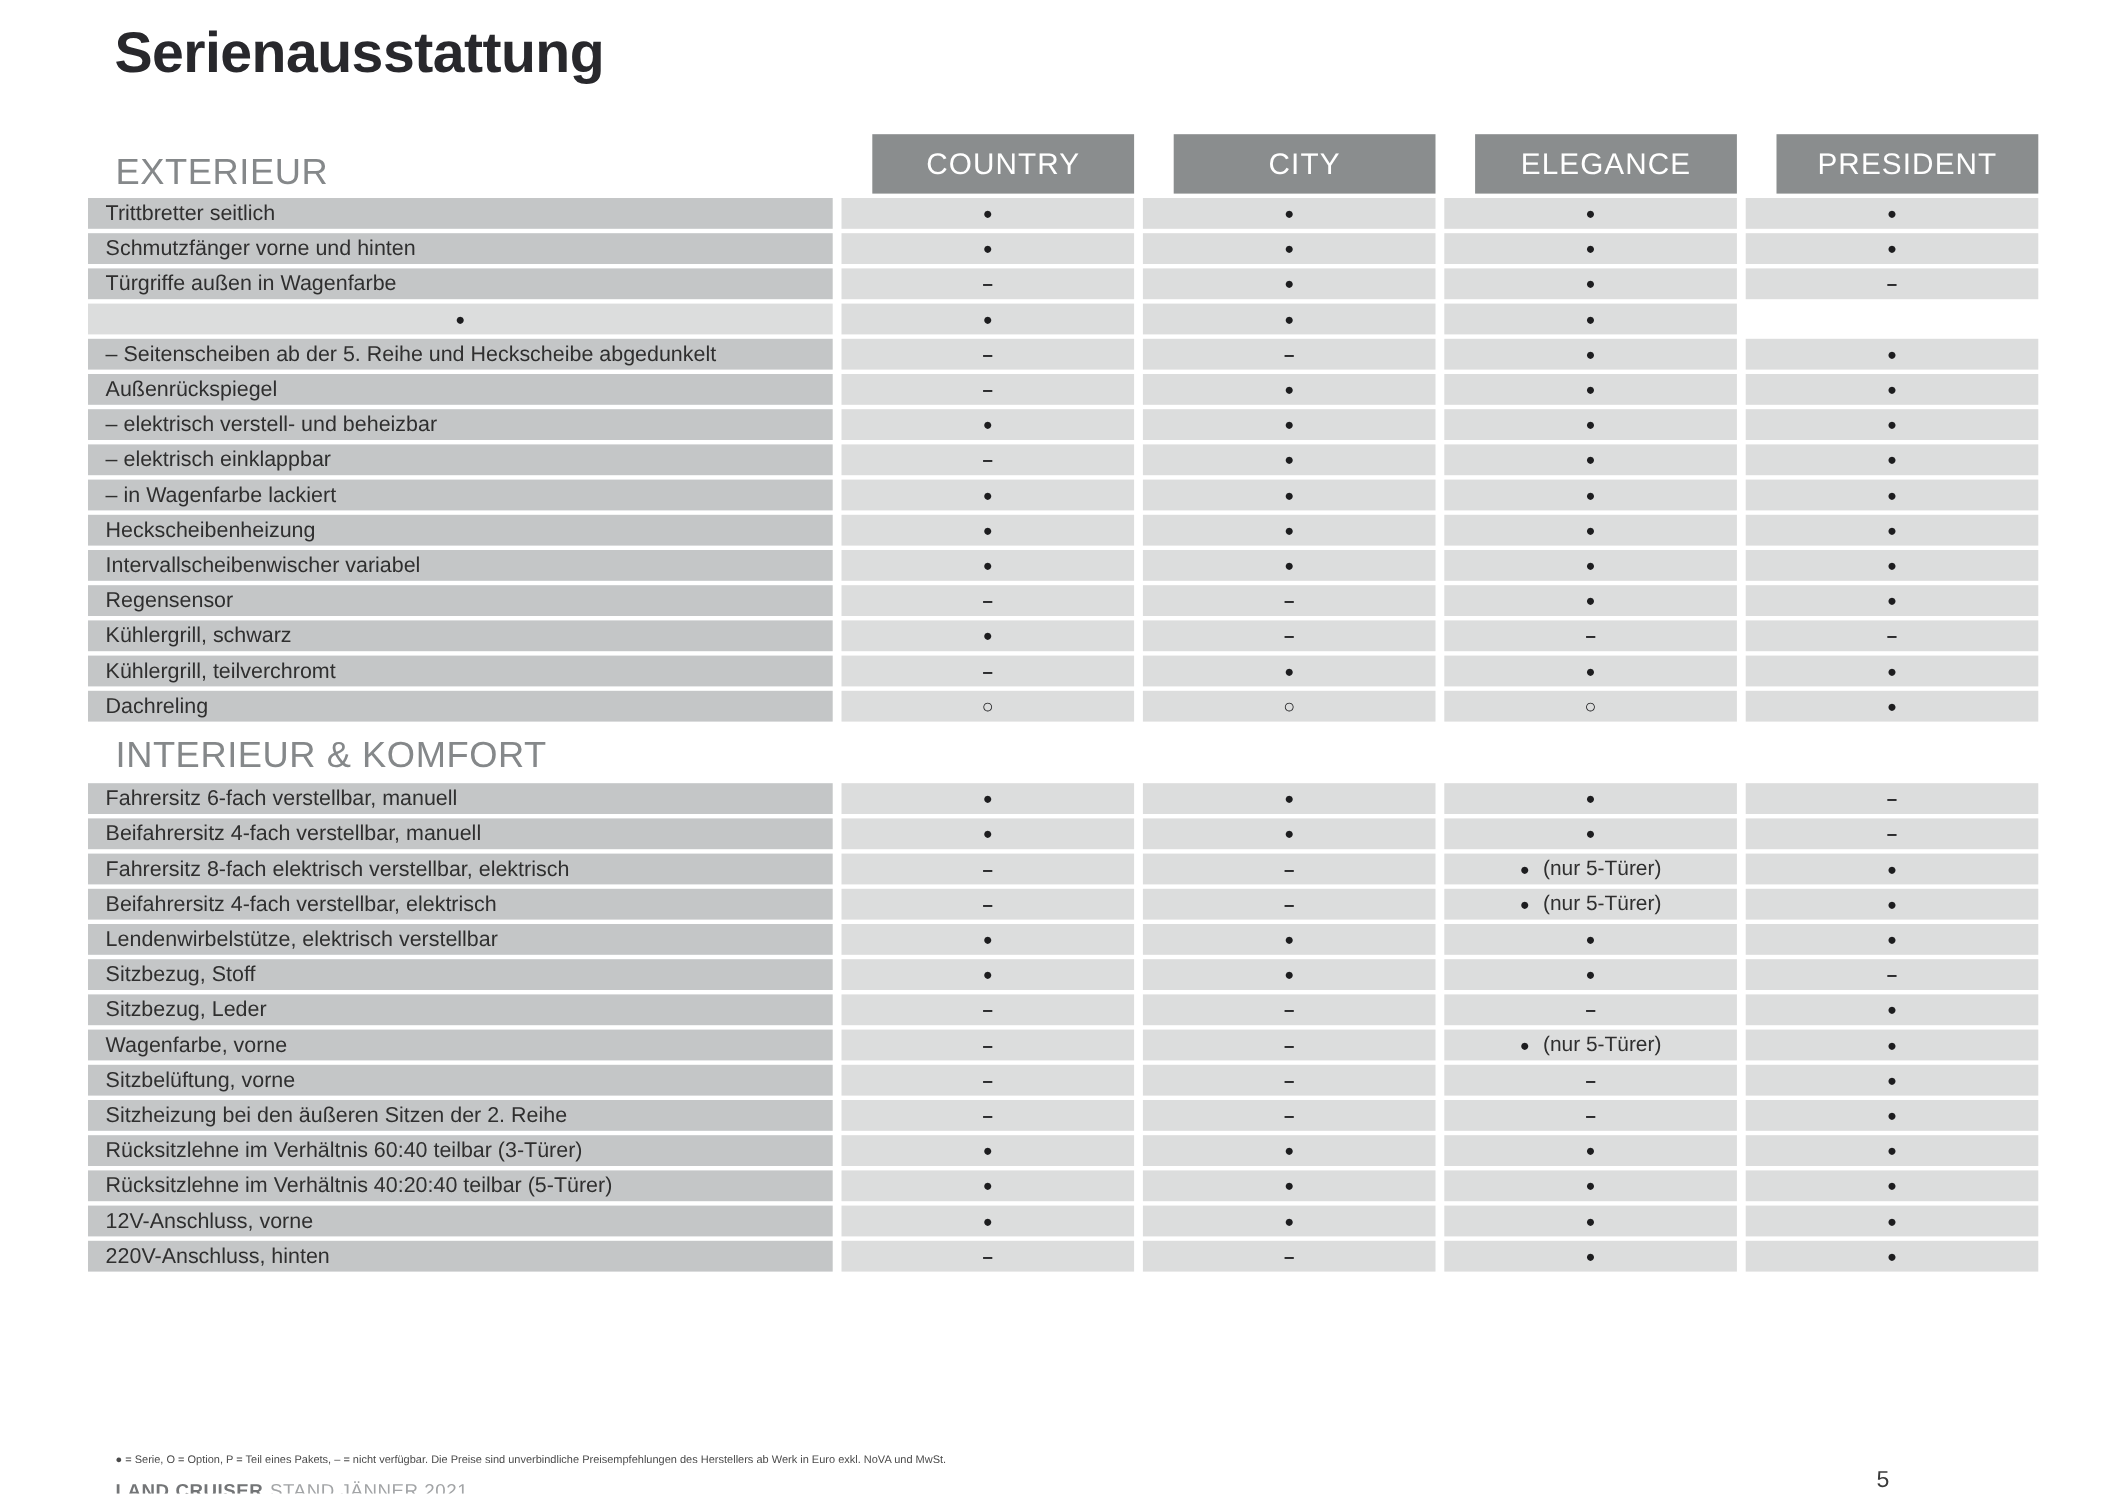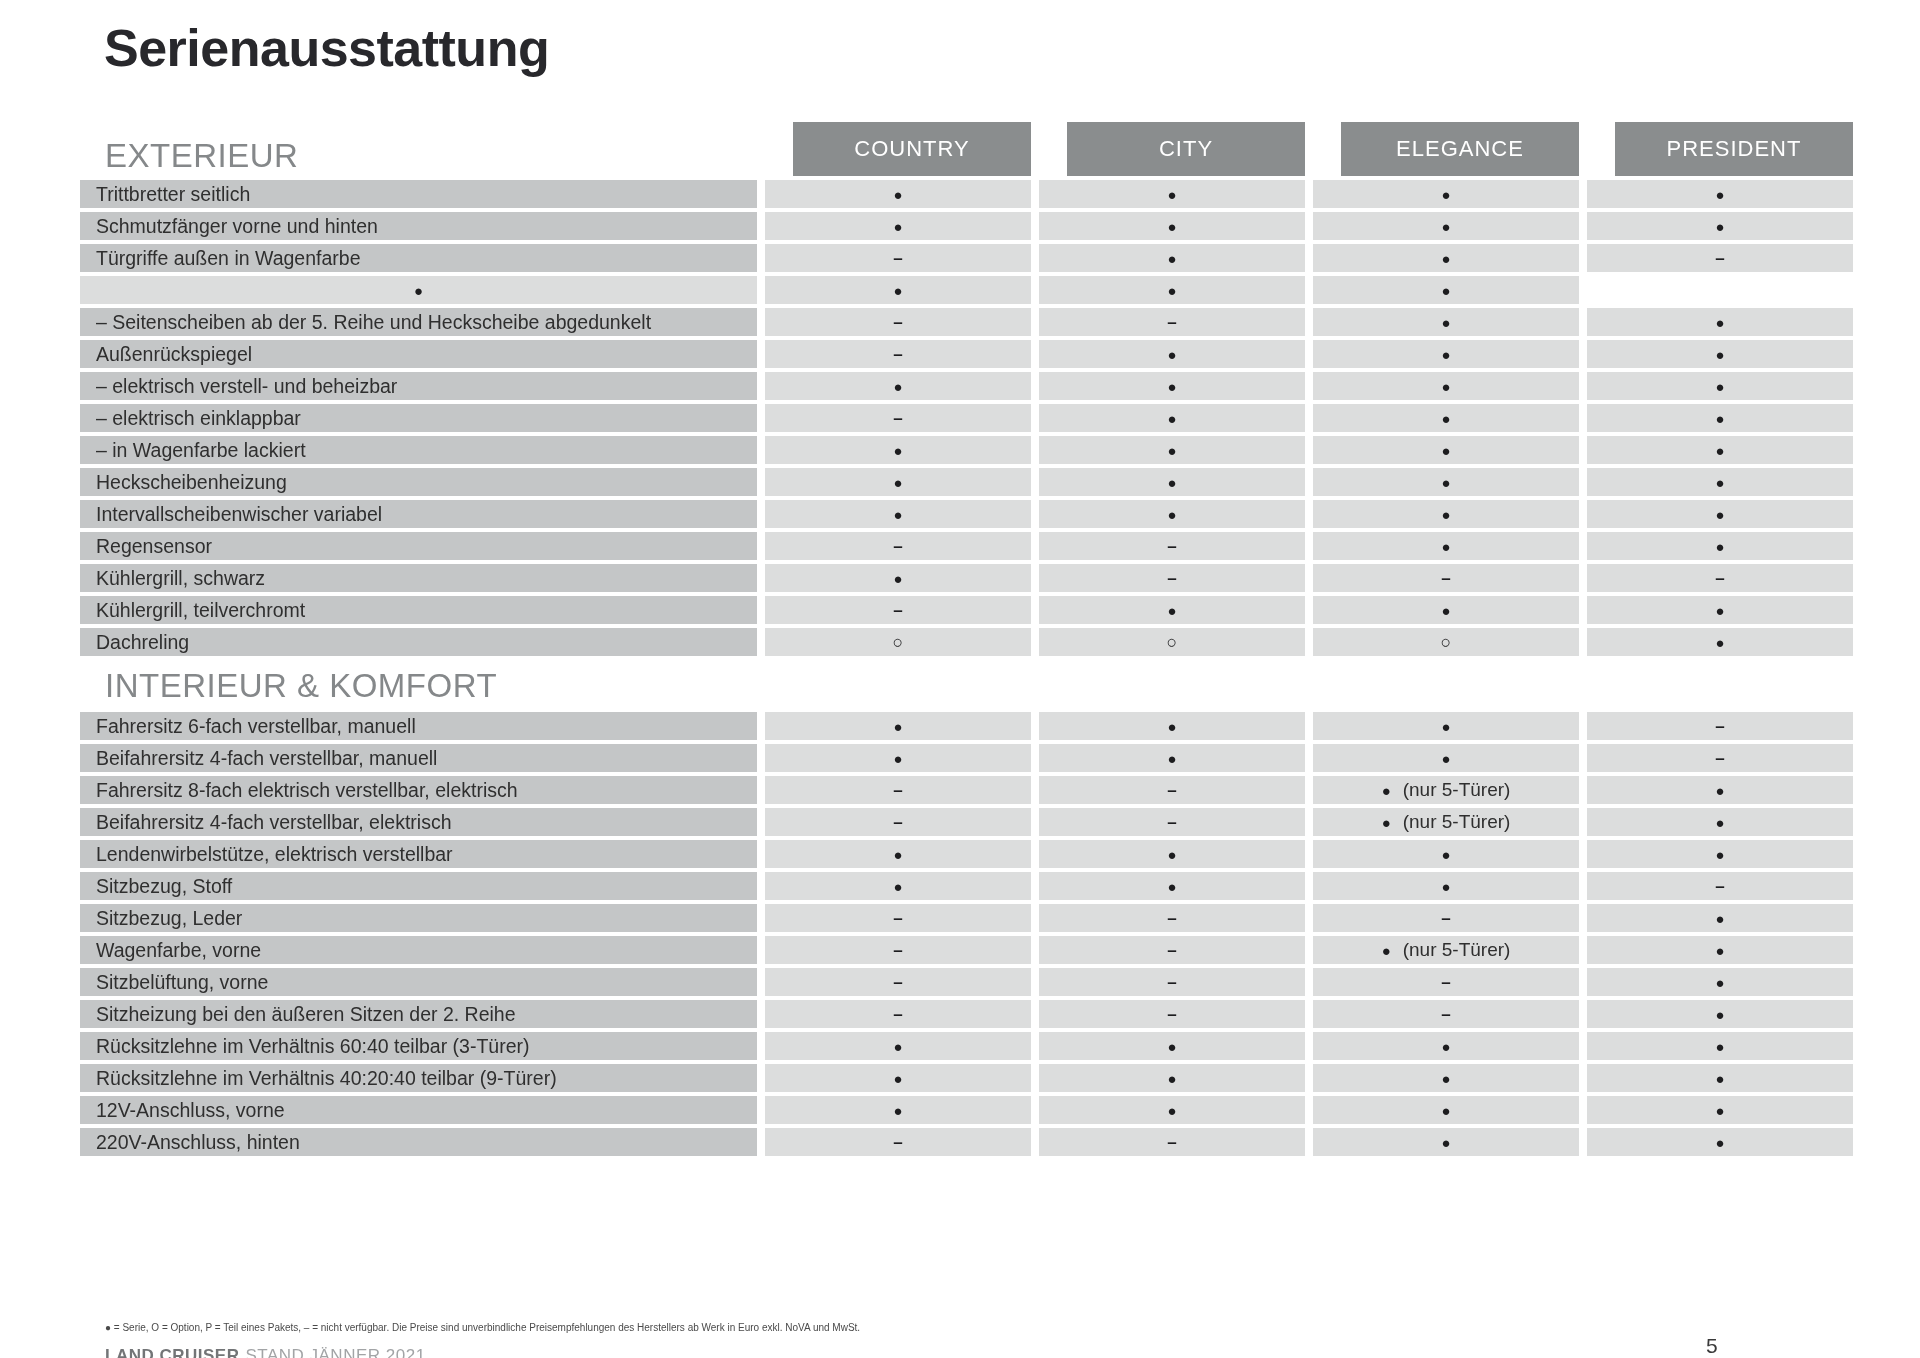--- a/index.html
+++ b/index.html
@@ -59,21 +59,21 @@
     font-size:33px;
     letter-spacing:0.5px;
     color:var(--section-color);
   }
   .col-header{
     background:var(--header-bg);
     color:#ffffff;
     display:flex;
     align-items:center;
     justify-content:center;
-    font-size:22px;
+    font-size:27px;
     letter-spacing:1px;
   }
   .data-row{
     height:28px;
     margin-bottom:4px;
   }
   .row-label{
     background:var(--label-bg);
     display:flex;
     align-items:center;
@@ -530,21 +530,21 @@
           <span class="m-dot">●</span>
         </div>
         <div class="marker-cell">
           <span class="m-dot">●</span>
         </div>
         <div class="marker-cell">
           <span class="m-dot">●</span>
         </div>
       </div>
       <div class="grid-row data-row">
-        <div class="row-label">Rücksitzlehne im Verhältnis 40:20:40 teilbar (9-Türer)</div>
+        <div class="row-label">Rücksitzlehne im Verhältnis 40:20:40 teilbar (5-Türer)</div>
         <div class="marker-cell">
           <span class="m-dot">●</span>
         </div>
         <div class="marker-cell">
           <span class="m-dot">●</span>
         </div>
         <div class="marker-cell">
           <span class="m-dot">●</span>
         </div>
         <div class="marker-cell">

